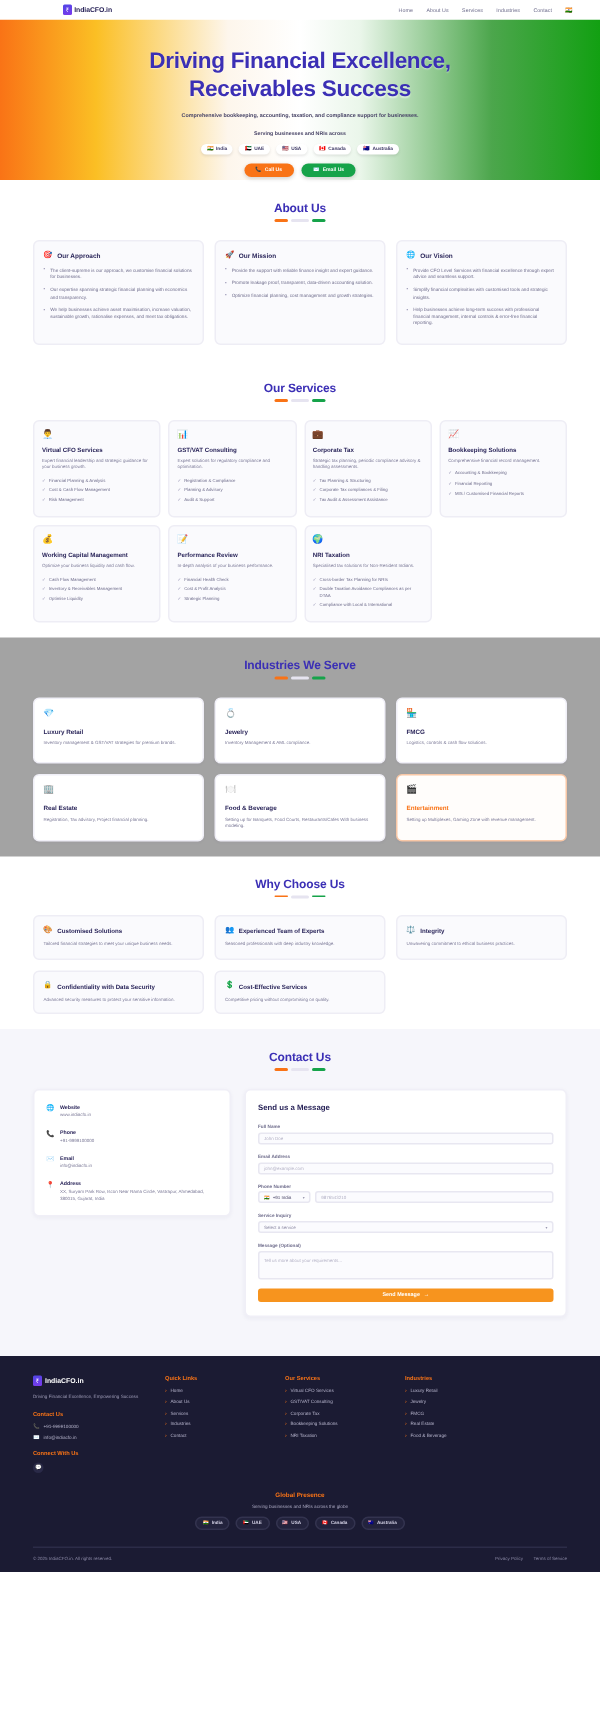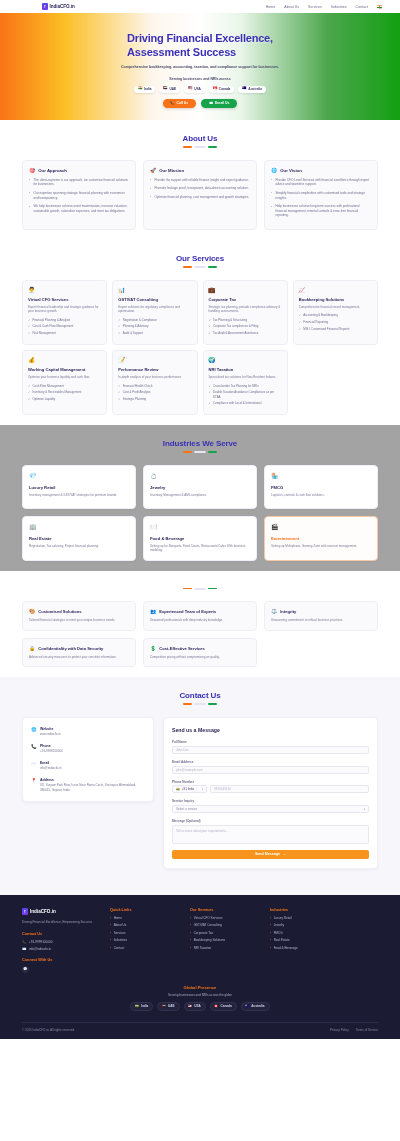--- a/index.html
+++ b/index.html
@@ -33,22 +33,22 @@
 
   
   .hero {
     height:107px;
     background:linear-gradient(90deg,#f97316 0%,#fbbf24 16%,#fdf6ec 38%,#ffffff 50%,#eaf6ea 60%,#4ca64c 82%,#12a012 100%);
     display:flex; flex-direction:column; align-items:center;
     padding-top:18px;
     position:relative;
   }
   .hero h1 {
-    font-size:11px; line-height:1.28; font-weight:bold;
-    text-align:left; color:#3b2fb5; letter-spacing:-.2px;
+    font-size:15px; line-height:1.28; font-weight:bold;
+    text-align:center; color:#3b2fb5; letter-spacing:-.2px;
     text-shadow:0 1px 1px rgba(255,255,255,.5);
   }
   .hero-sub {
     margin-top:6px; font-size:3.6px; line-height:1.55;
     text-align:center; color:#4a4668; max-width:200px; font-weight:600;
   }
   .hero-serving { margin-top:6px; font-size:3.5px; color:#4a4668; font-weight:600; }
   .flag-row { margin-top:5px; display:flex; gap:4px; }
   .flag-chip {
     background:#fff; border-radius:7px; padding:1.5px 4px;
@@ -248,21 +248,21 @@
       <span class="nav-link">Services</span>
       <span class="nav-link">Industries</span>
       <span class="nav-link">Contact</span>
       <span class="nav-flag">🇮🇳</span>
     </div>
   </div>
 
   <div class="hero">
     <h1>
       <span>Driving Financial Excellence,</span><br>
-      <span>Assessment Success</span>
+      <span>Receivables Success</span>
     </h1>
     <div class="hero-sub">Comprehensive bookkeeping, accounting, taxation, and compliance support for businesses.</div>
     <div class="hero-serving">Serving businesses and NRIs across</div>
     <div class="flag-row" id="hero-flags">
         <div class="flag-chip">
           <span class="fg">🇮🇳</span>
           <span>India</span>
         </div>
         <div class="flag-chip">
           <span class="fg">🇦🇪</span>
@@ -462,20 +462,21 @@
             <span class="ic">🎬</span>
             <h3>Entertainment</h3>
             <p>Setting up Multiplexes, Gaming Zone with revenue management.</p>
           </div>
         </div>
     </div>
   </div>
 
   <div class="section">
     <div class="sec-head">
+      <h2>Why Choose Us</h2>
       <div class="divider">
           <i></i>
           <i></i>
           <i></i>
         </div>
     </div>
     <div class="why-grid" id="why-grid">
         <div class="why">
           <div class="hd">
             <span class="ic">🎨</span>

